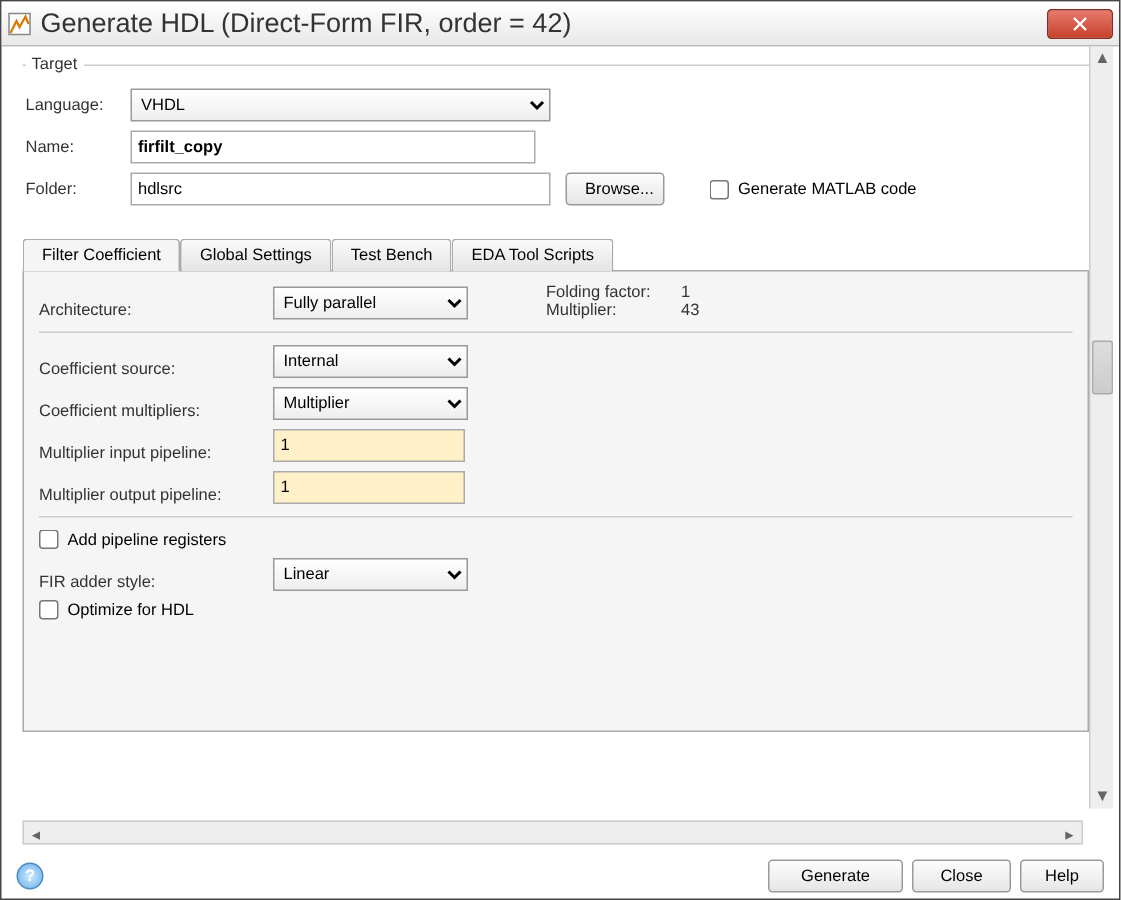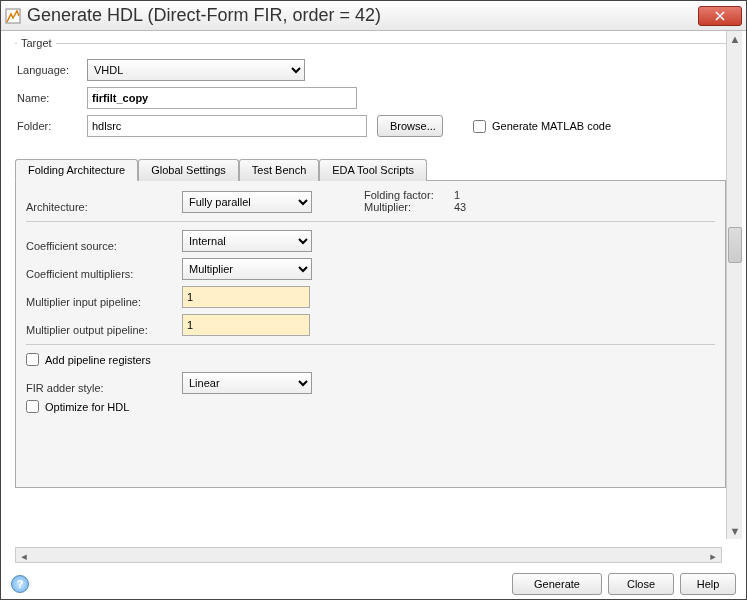--- a/index.html
+++ b/index.html
@@ -55,42 +55,42 @@
       </svg>
   </div>
 </div>
 
 <div class="content">
 
   <fieldset>
     <legend>Target</legend>
     <div class="row">
       <span class="lbl">Language:</span>
-      <select style="width:218px">
+      <select style="width:280px">
         <option>VHDL</option>
       </select>
     </div>
     <div class="row">
       <span class="lbl">Name:</span>
       <input type="text" style="width: 270px; font-weight: bold;" value="firfilt_copy">
     </div>
     <div class="row">
       <span class="lbl">Folder:</span>
       <input type="text" style="width: 280px;" value="hdlsrc">
       <button class="btn" style="margin-left:10px;width:66px">Browse...</button>
       <label class="chk" style="margin:0 0 0 30px">
         <input type="checkbox" style="">
         <span>Generate MATLAB code</span>
       </label>
     </div>
   </fieldset>
 
   <div class="tabs">
     <div class="tabbar">
-      <div class="tab active">Folding Architecture</div>
+      <div class="tab active">Filter Coefficient</div>
       <div class="tab">Global Settings</div>
       <div class="tab">Test Bench</div>
       <div class="tab">EDA Tool Scripts</div>
     </div>
     <div class="tabpanel">
       <div class="subrow">
         <span class="sublbl">Architecture:</span>
         <select style="width:130px"><option>Fully parallel</option></select>
         <div style="margin-left:20px">
           <div class="info"><span style="display:inline-block;width:90px">Folding factor:</span><span>1</span></div>

